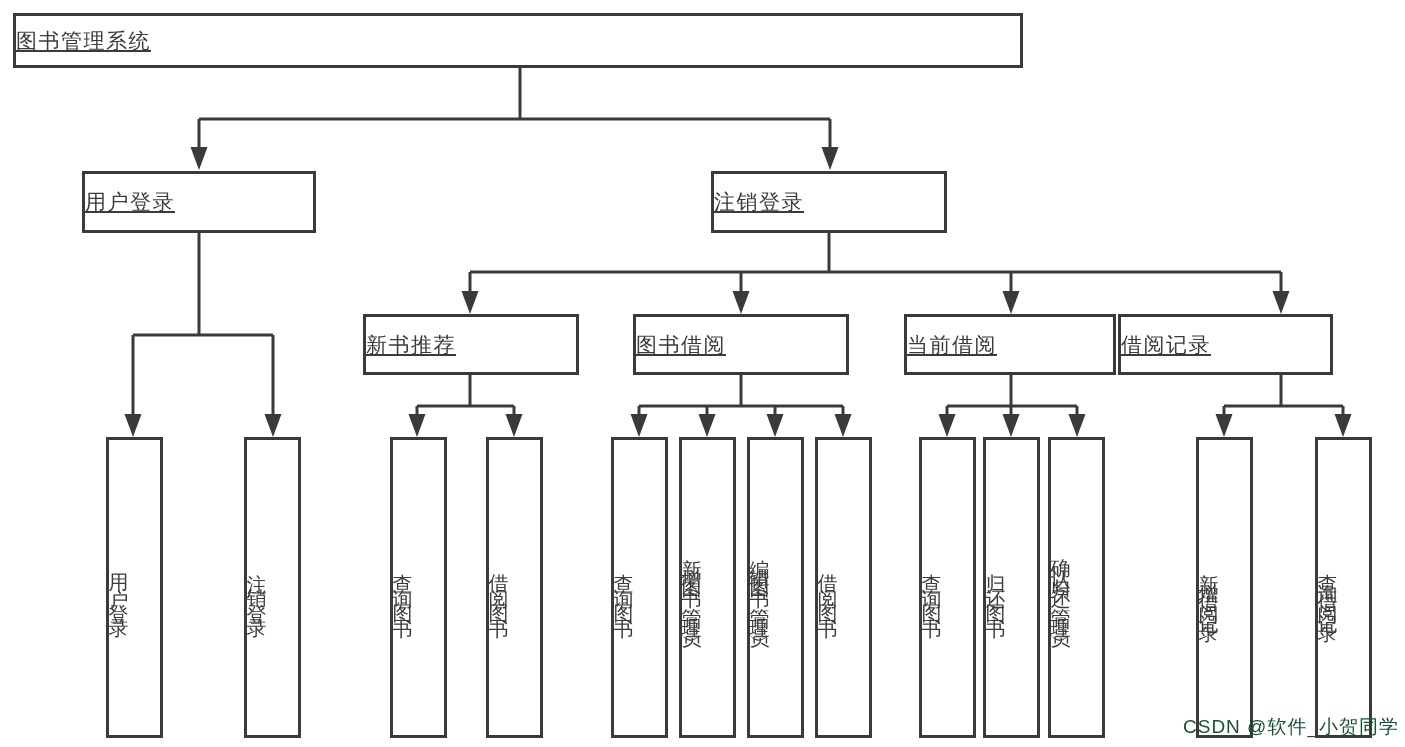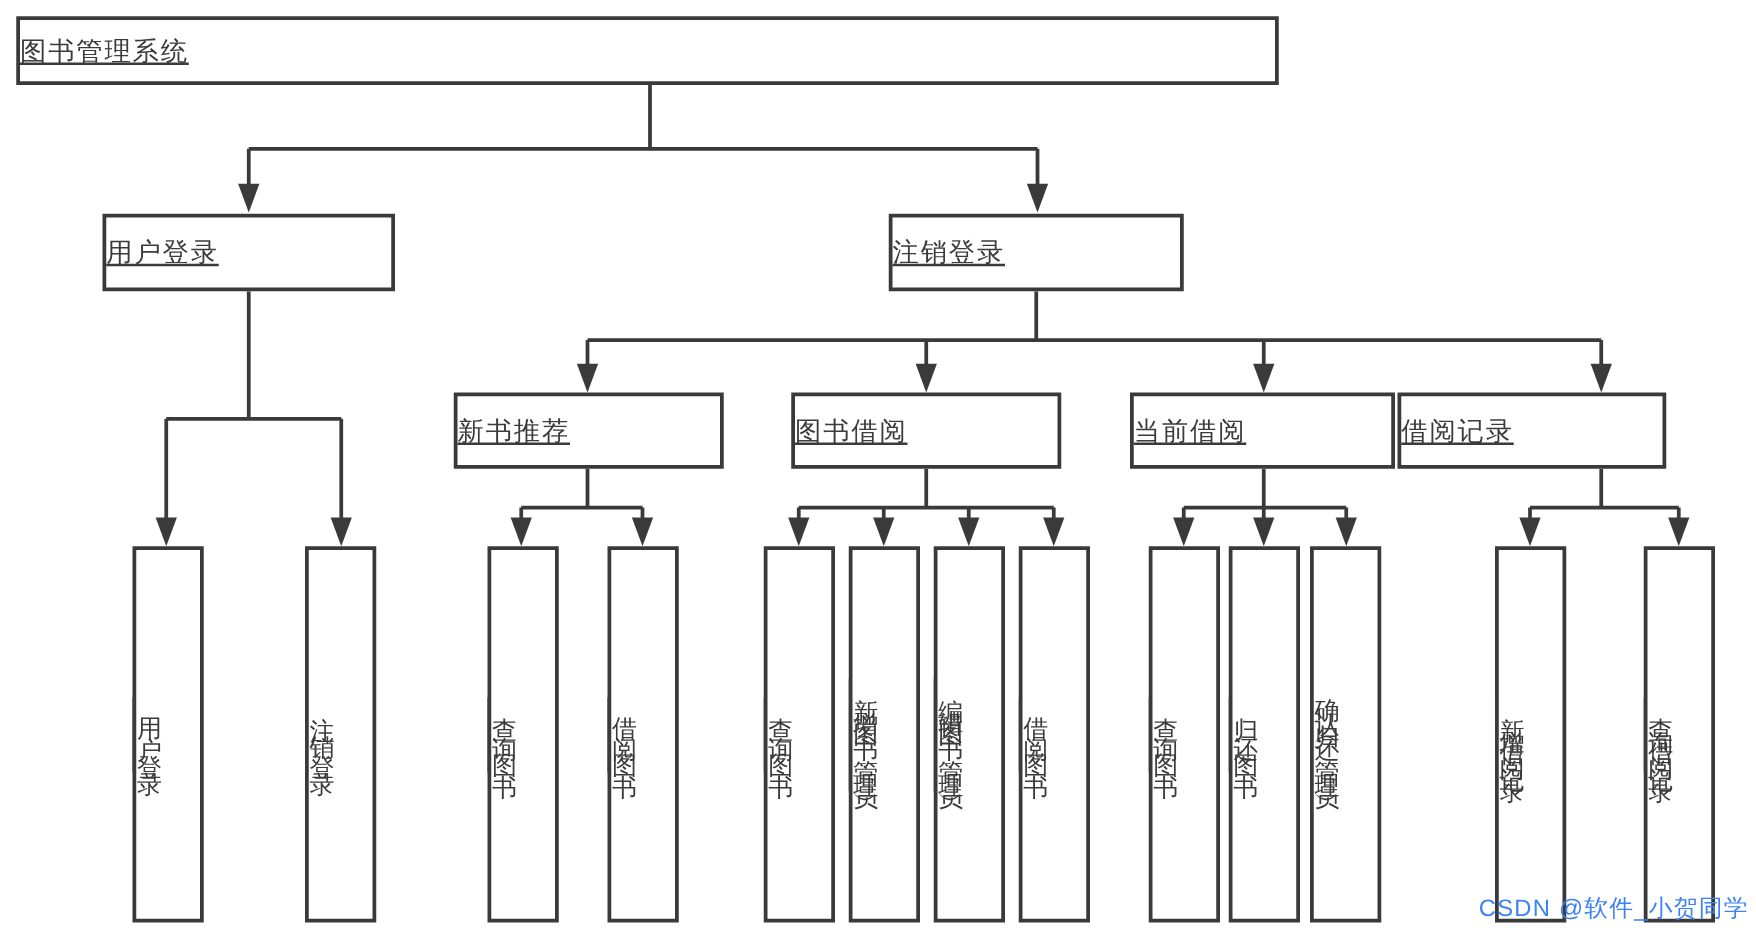--- a/index.html
+++ b/index.html
@@ -40,21 +40,21 @@
     font-size: 20px;
     line-height: 1;
     color: #3b3b3b;
   }
   .watermark {
     position: absolute;
     left: 1183px;
     top: 714px;
     font-size: 19px;
     letter-spacing: 1px;
-    color: #3b82f6;
+    color: #14532d;
     white-space: nowrap;
     z-index: 10;
   }
 </style>
 </head>
 <body>
 
 <div class="stage">
 
   <svg class="wires" viewBox="0 0 1405 747" xmlns="http://www.w3.org/2000/svg">

